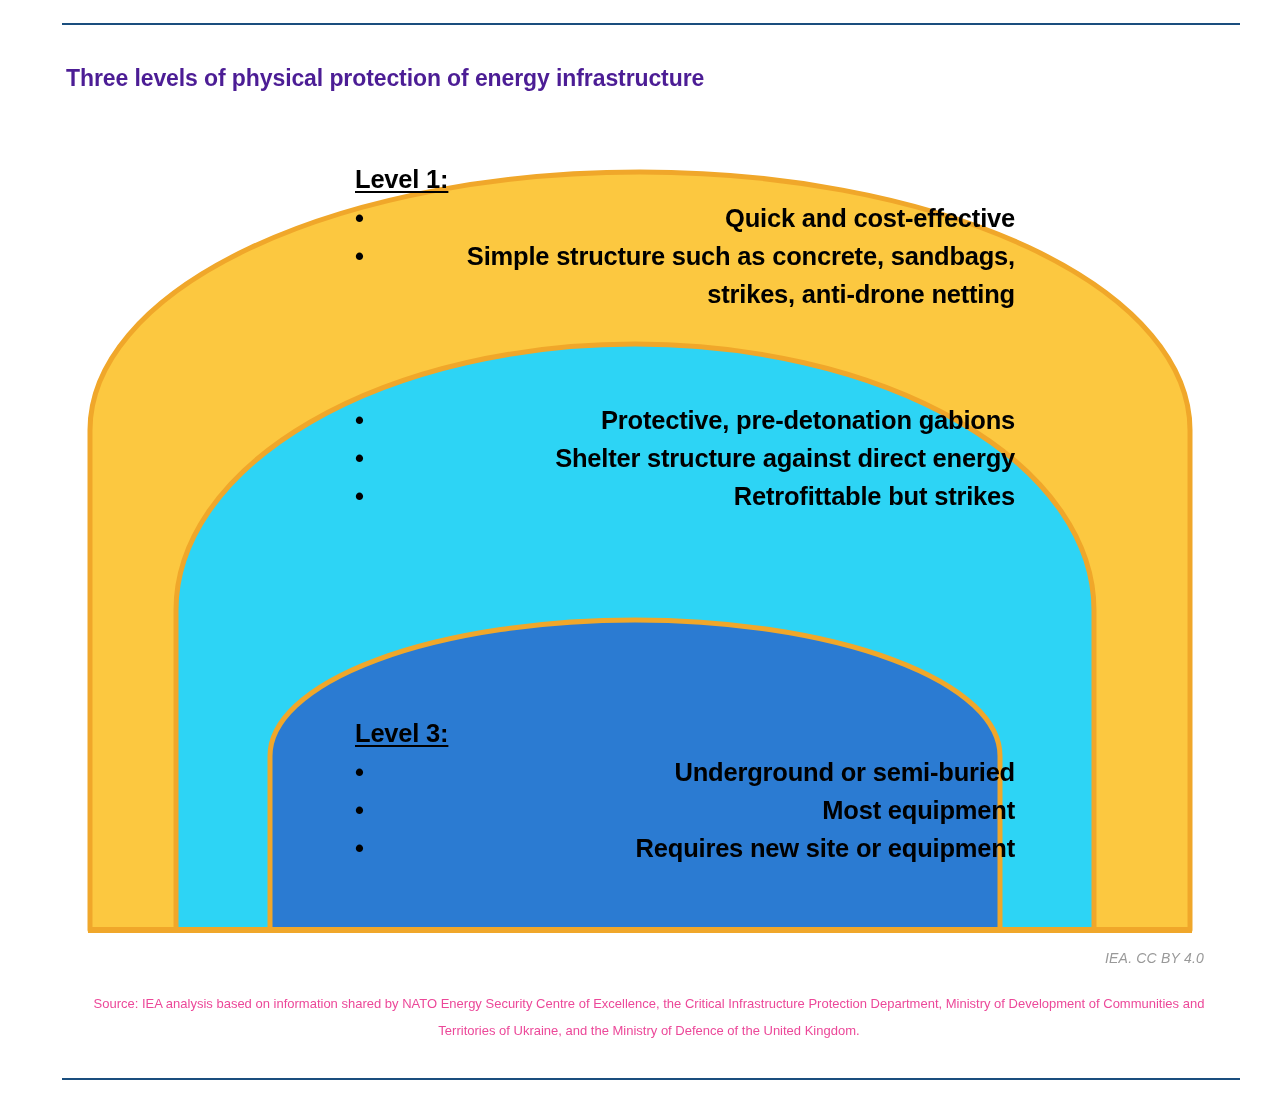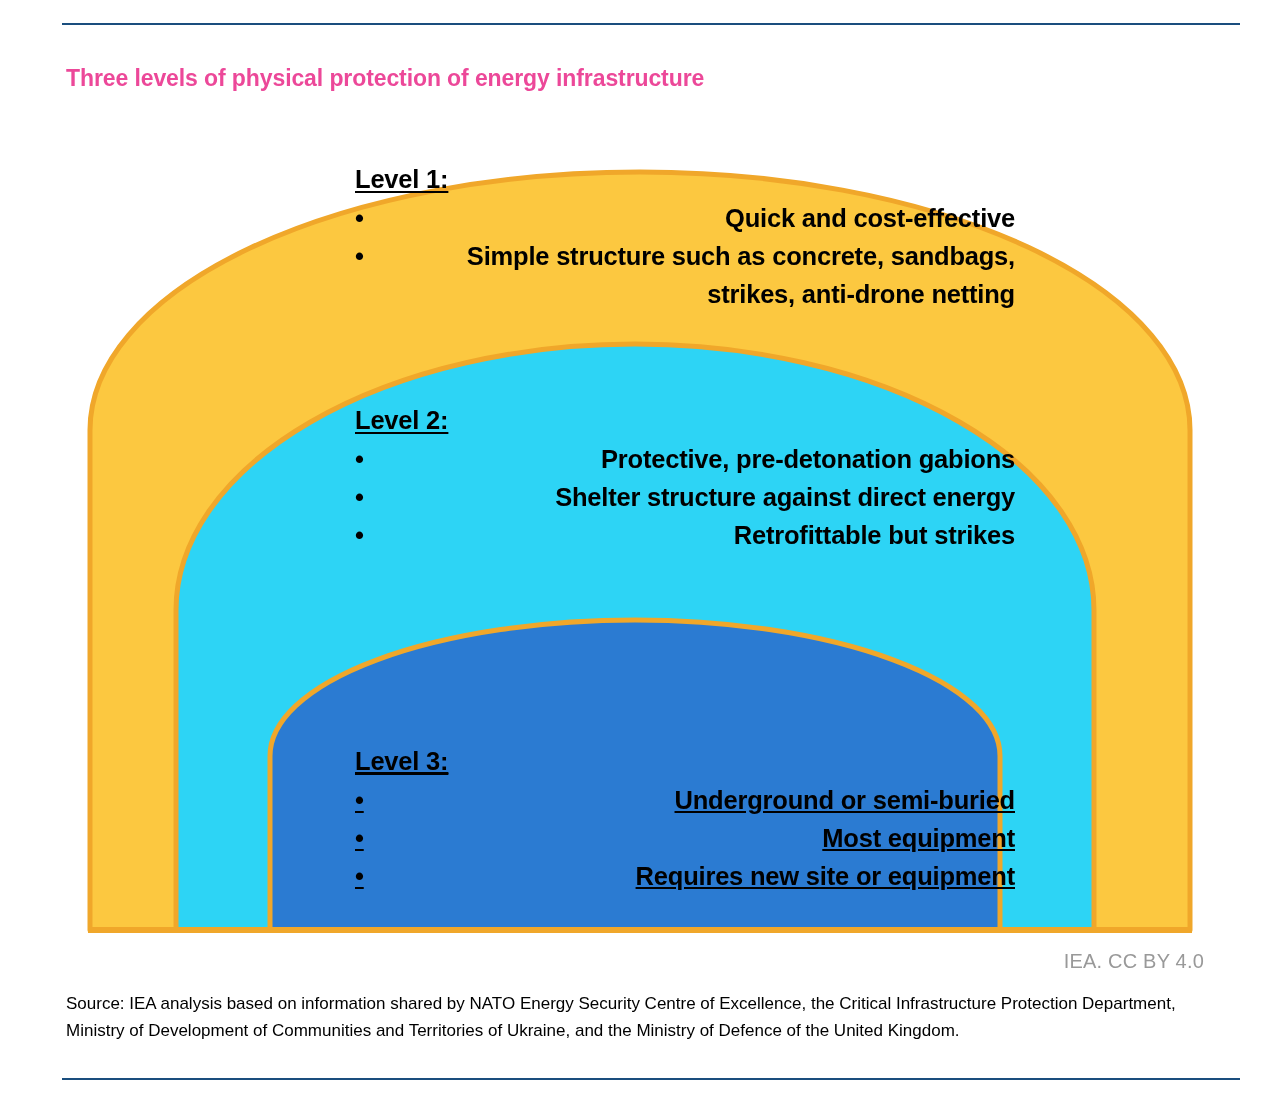--- a/index.html
+++ b/index.html
@@ -27,21 +27,21 @@
   .rule.top    { top: 23px; }
   .rule.bottom { top: 1078px; }
 
   
   .page-title {
     position: absolute;
     left: 66px;
     top: 38px;
     font-size: 23px;
     font-weight: bold;
-    color: #ec4899;
+    color: #4c1d95;
     letter-spacing: -0.1px;
     white-space: nowrap;
     margin-top: 27px;
   }
 
   
   .figure-stage {
     position: absolute;
     left: 0;
     top: 80px;
@@ -86,39 +86,41 @@
     line-height: 38px;
   }
   .bullet-text {
     flex: 1 1 auto;
     text-align: right;
   }
 
   
   #level-1-block { left: 355px; top: 80px;  width: 660px; }
   #level-2-block { left: 355px; top: 321px; width: 660px; }
-  #level-3-block { left: 355px; top: 662px; width: 660px; text-decoration: underline; }
+  #level-3-block { left: 355px; top: 634px; width: 660px; }
 
   
   .credit-line {
     position: absolute;
     right: 62px;
     top: 950px;
-    font-size: 20px;
+    font-size: 14px;
     color: #999999;
     letter-spacing: 0.2px;
+    font-style: italic;
   }
   .source-note {
     position: absolute;
     left: 66px;
     top: 991px;
     width: 1166px;
-    font-size: 17px;
+    font-size: 13px;
     line-height: 26.5px;
-    color: #000000;
+    color: #ec4899;
+    text-align: center;
   }
 </style>
 </head>
 <body>
 
 <div class="rule top"></div>
 
 <h1 class="page-title">Three levels of physical protection of energy infrastructure</h1>
 
 <div class="figure-stage">
@@ -152,21 +154,20 @@
       <span class="bullet-dot">•</span>
       <span class="bullet-text">Quick and cost-effective</span>
     </div>
     <div class="bullet-row">
       <span class="bullet-dot">•</span>
       <span class="bullet-text">Simple structure such as concrete, sandbags, strikes, anti-drone netting</span>
     </div>
   </div>
 
   <div class="level-block" id="level-2-block">
-    <div class="level-heading">Level 2:</div>
     <div class="bullet-row">
       <span class="bullet-dot">•</span>
       <span class="bullet-text">Protective, pre-detonation gabions</span>
     </div>
     <div class="bullet-row">
       <span class="bullet-dot">•</span>
       <span class="bullet-text">Shelter structure against direct energy</span>
     </div>
     <div class="bullet-row">
       <span class="bullet-dot">•</span>

